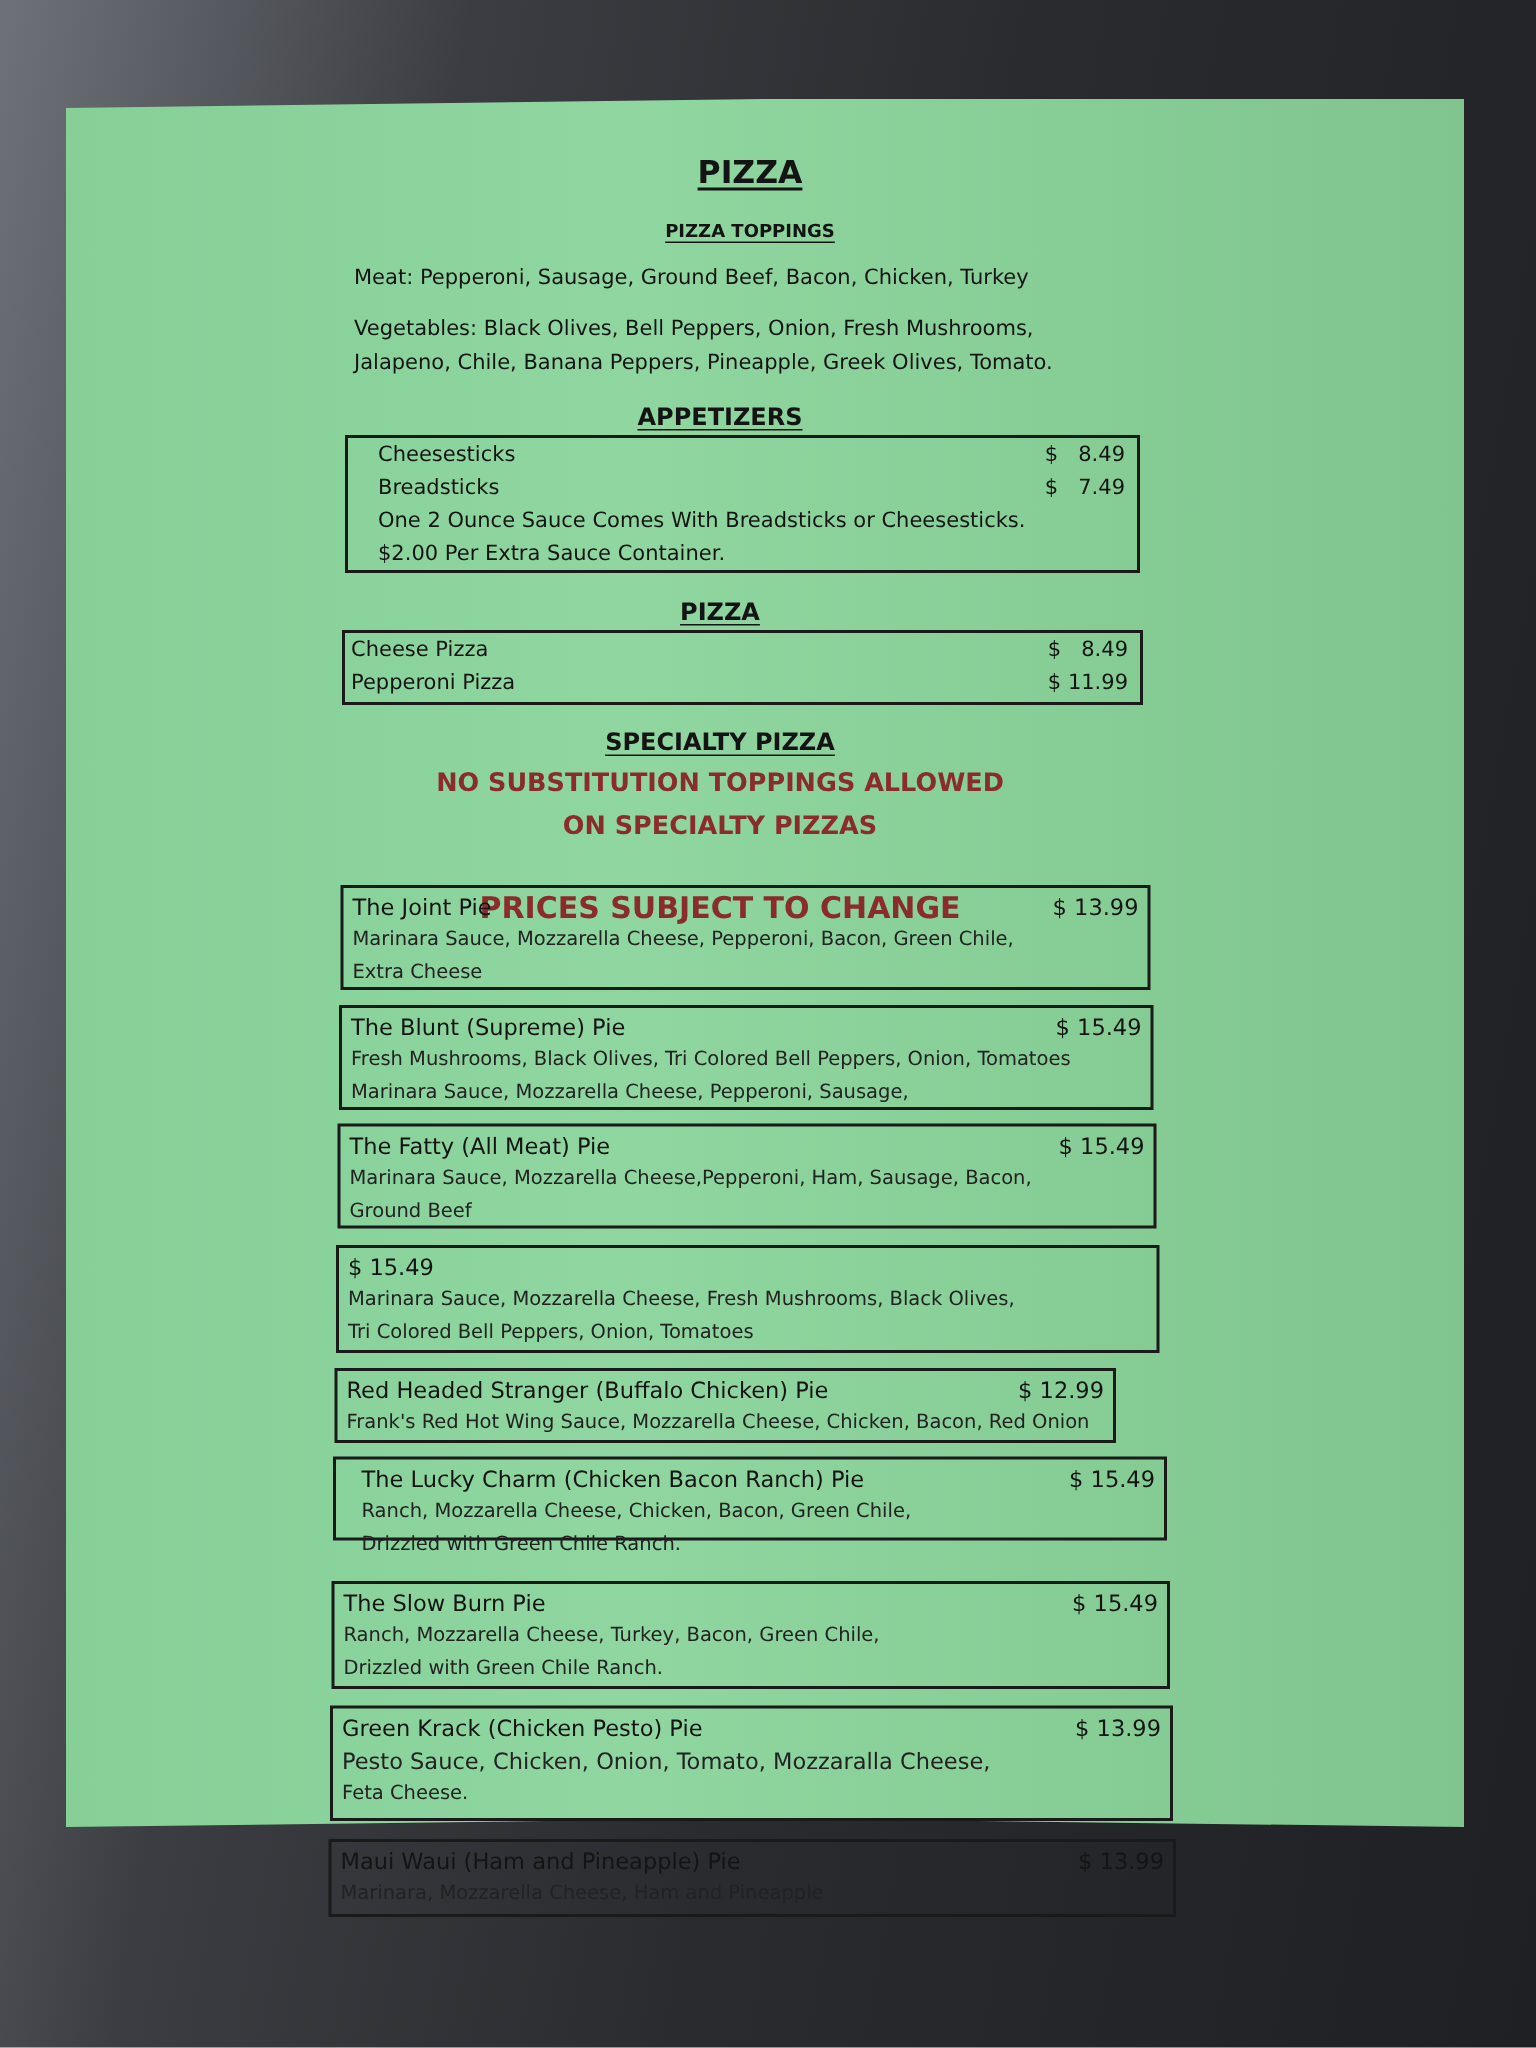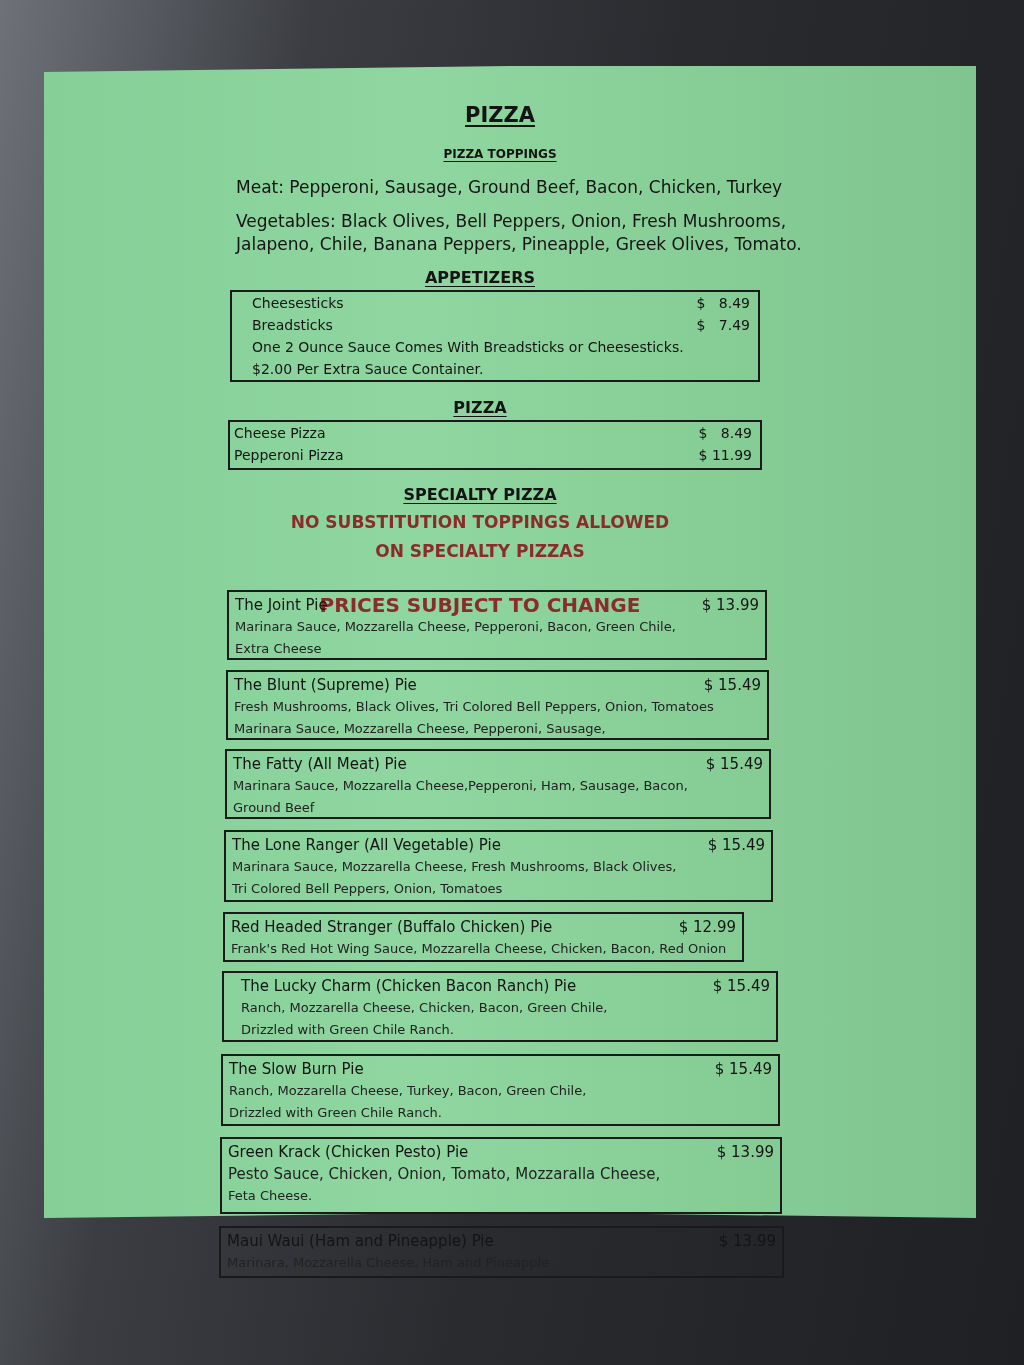--- a/index.html
+++ b/index.html
@@ -25,21 +25,21 @@
   }
   .h2 {
     position: absolute; left: 0; width: 560px; text-align: center;
     font-size: 17px; font-weight: bold; text-decoration: underline;
     text-underline-offset: 3px;
   }
   .red {
     position: absolute; left: 0; width: 560px; text-align: center;
     color: #8b2c2c; font-weight: bold;
   }
-  .line { position: absolute; left: -10px; font-size: 17px; white-space: nowrap; }
+  .line { position: absolute; left: -10px; font-size: 14px; white-space: nowrap; }
   .box {
     position: absolute; border: 2px solid #1a1a1a; box-sizing: border-box;
     padding: 2px 6px;
   }
   .row { display: flex; justify-content: space-between; font-size: 14px; line-height: 22px; }
   .note { font-size: 14px; line-height: 22px; }
   .item-name { font-size: 15px; line-height: 22px; }
   .item-price { font-size: 15px; line-height: 22px; }
   .item-desc { font-size: 13px; line-height: 22px; color: #222; }
   .item-head { display: flex; justify-content: space-between; }
@@ -110,36 +110,35 @@
     <div class="item-head">
         <span class="item-name">The Fatty (All Meat) Pie</span>
         <span class="item-price">$ 15.49</span>
       </div>
     <div class="item-desc">Marinara Sauce, Mozzarella Cheese,Pepperoni, Ham, Sausage, Bacon,</div>
     <div class="item-desc">Ground Beef</div>
   </div>
 
   <div class="box" style="top:830px; left:-6px; width:549px; height:72px;">
     <div class="item-head">
-        <span class="item-name">The Lone Ranger (All Vegetable) Pie</span>
         <span class="item-price">$ 15.49</span>
       </div>
     <div class="item-desc">Marinara Sauce, Mozzarella Cheese, Fresh Mushrooms, Black Olives,</div>
     <div class="item-desc">Tri Colored Bell Peppers, Onion, Tomatoes</div>
   </div>
 
   <div class="box" style="top:912px; left:-7px; width:521px; height:50px;">
     <div class="item-head">
         <span class="item-name">Red Headed Stranger (Buffalo Chicken) Pie</span>
         <span class="item-price">$ 12.99</span>
       </div>
     <div class="item-desc">Frank's Red Hot Wing Sauce, Mozzarella Cheese, Chicken, Bacon, Red Onion</div>
   </div>
 
-  <div class="box" style="top:971px; left:-8px; width:556px; height:71px;padding-left:17px;">
+  <div class="box" style="top:971px; left:-8px; width:556px; height:56px;padding-left:17px;">
     <div class="item-head">
         <span class="item-name">The Lucky Charm (Chicken Bacon Ranch) Pie</span>
         <span class="item-price">$ 15.49</span>
       </div>
     <div class="item-desc">Ranch, Mozzarella Cheese, Chicken, Bacon, Green Chile,</div>
     <div class="item-desc">Drizzled with Green Chile Ranch.</div>
   </div>
 
   <div class="box" style="top:1054px; left:-9px; width:559px; height:72px;">
     <div class="item-head">

